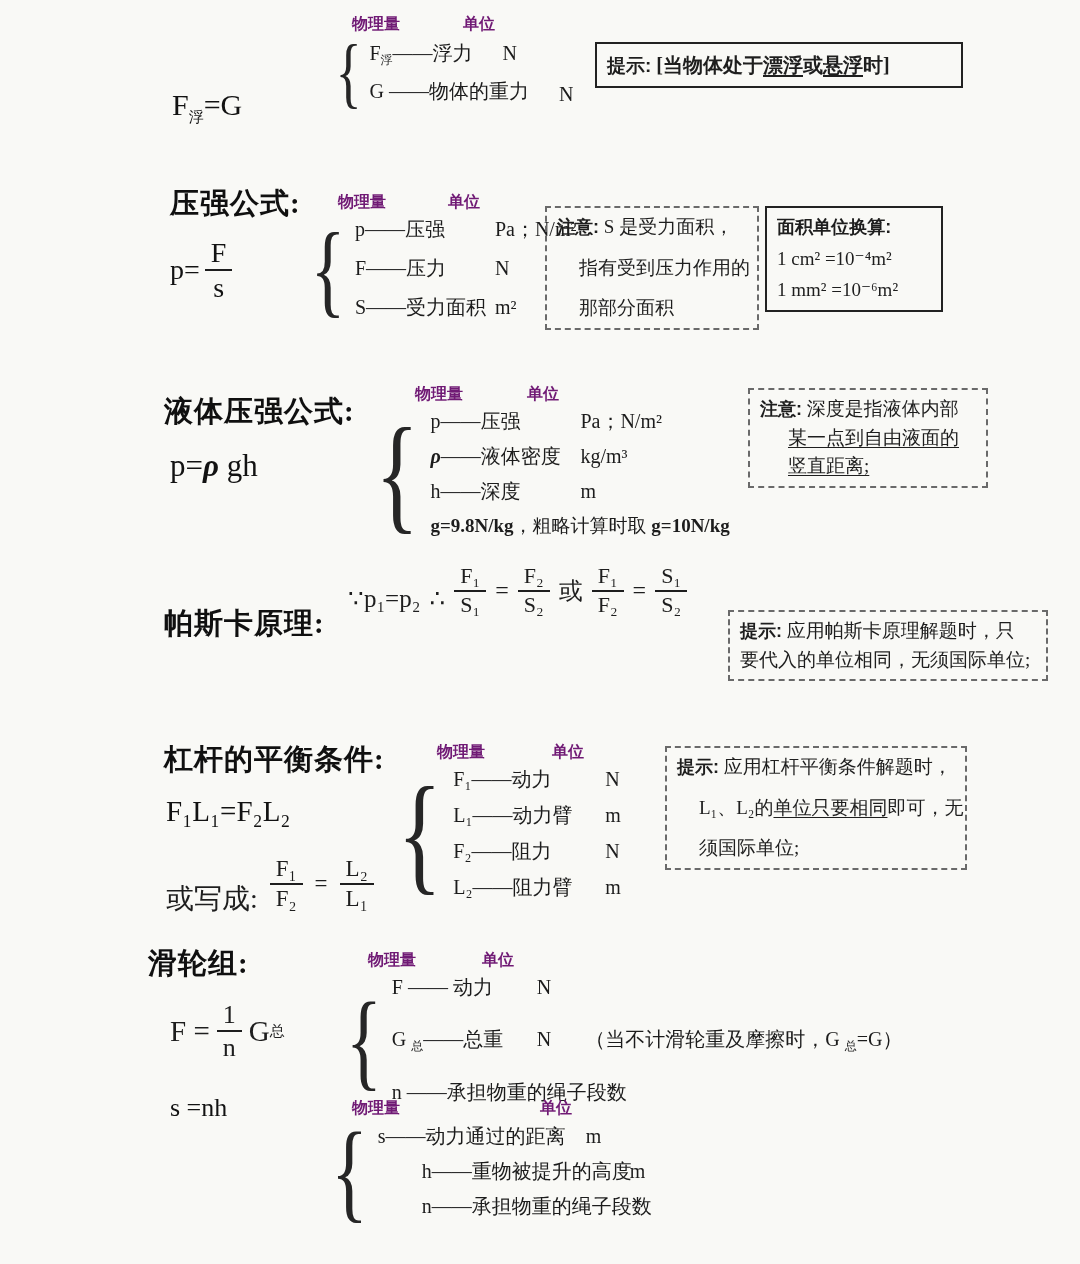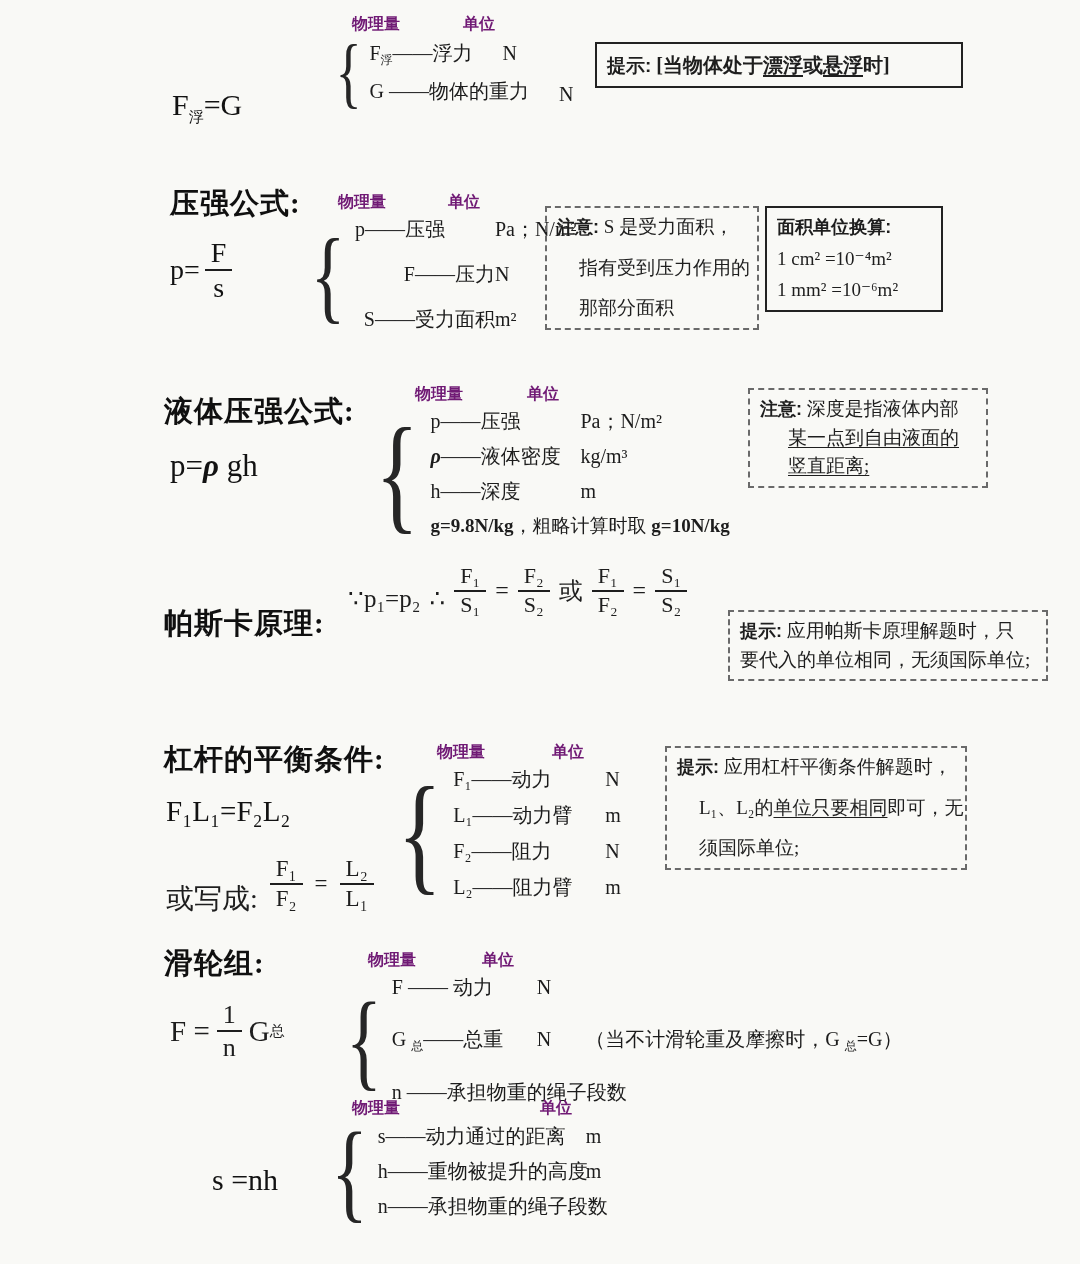--- a/index.html
+++ b/index.html
@@ -48,21 +48,21 @@
   .s1-vars .vrow + .vrow { margin-top:9px;align-items:flex-end; }
   .s1-vars .vunit { margin-left:30px; }
   .s1-formula { left:172px; top:88px; }
   .s1-tip { left:595px; top:42px; width:368px; height:46px; display:flex; align-items:center; font-size:20px; white-space:nowrap; }
 
   
   .s2-title { left:170px; top:184px; }
   .s2-vars { left:303px; top:192px; }
   .s2-vars .vh-qty { margin-left:35px; } .s2-vars .vh-unit { margin-left:62px; }
   .b-s2 { font-size:104px; }
-  .s2-vars .vrow + .vrow { margin-top:18px;text-align:right; }
+  .s2-vars .vrow + .vrow { margin-top:12px; }
   .s2-vars .vname { width:140px; }
   .s2-formula { left:170px; top:237px; display:flex; align-items:center; font-size:28px; }
   .s2-formula .frac { margin-left:5px; }
   .s2-note { left:545px; top:206px; width:214px; font-size:19px; }
   .s2-conv { left:765px; top:206px; width:178px; font-size:19px; }
   .s2-conv .note-line { line-height:1.65; }
 
   
   .s3-title { left:164px; top:392px; }
   .s3-vars { left:366px; top:384px; }
@@ -89,36 +89,36 @@
   .s5-or .or-label { font-size:28px; margin-top:30px; white-space:nowrap; }
   .s5-or .frac, .s5-or .eq { font-size:23px; }
   .s5-vars { left:388px; top:742px; }
   .s5-vars .vh-qty { margin-left:49px; } .s5-vars .vh-unit { margin-left:67px; }
   .b-s5 { font-size:132px; }
   .s5-vars .vrow + .vrow { margin-top:9px; }
   .s5-vars .vname { width:152px; }
   .s5-tip { left:665px; top:746px; width:302px; font-size:19px; }
 
   
-  .s6-title { left:164px; top:944px; }
+  .s6-title { left:148px; top:944px; }
   .s6-vars { left:338px; top:950px; }
   .s6-vars .vh-qty { margin-left:30px; } .s6-vars .vh-unit { margin-left:66px; }
   .b-s6 { font-size:108px; }
   .s6-vars .vrow + .vrow { margin-top:24px; }
   .s6-vars .vname { width:145px; }
   .s6-extra { margin-left:34px; }
   .s6-formula { left:170px; top:1000px; display:flex; align-items:center; font-size:29px; }
   .s6-formula .frac { font-size:26px; margin:0 7px; }
 
   
-  .s7-formula { left:170px; top:1163px; font-size:30px;margin-left:42px; }
+  .s7-formula { left:170px; top:1093px; font-size:26px; }
   .s7-vars { left:323px; top:1098px; }
   .s7-vars .vh-qty { margin-left:29px; } .s7-vars .vh-unit { margin-left:140px; }
   .b-s7 { font-size:110px; }
-  .s7-vars .vrow + .vrow { margin-top:8px; }
+  .s7-vars .vrow + .vrow { margin-top:8px;margin-left:44px; }
   .s7-vars .vname { width:208px; }
 </style>
 </head>
 <body>
 
 <div id="page">
 
   <section class="abs s1-vars">
     <div class="vhead">
       <span class="vh-qty">物理量</span>

